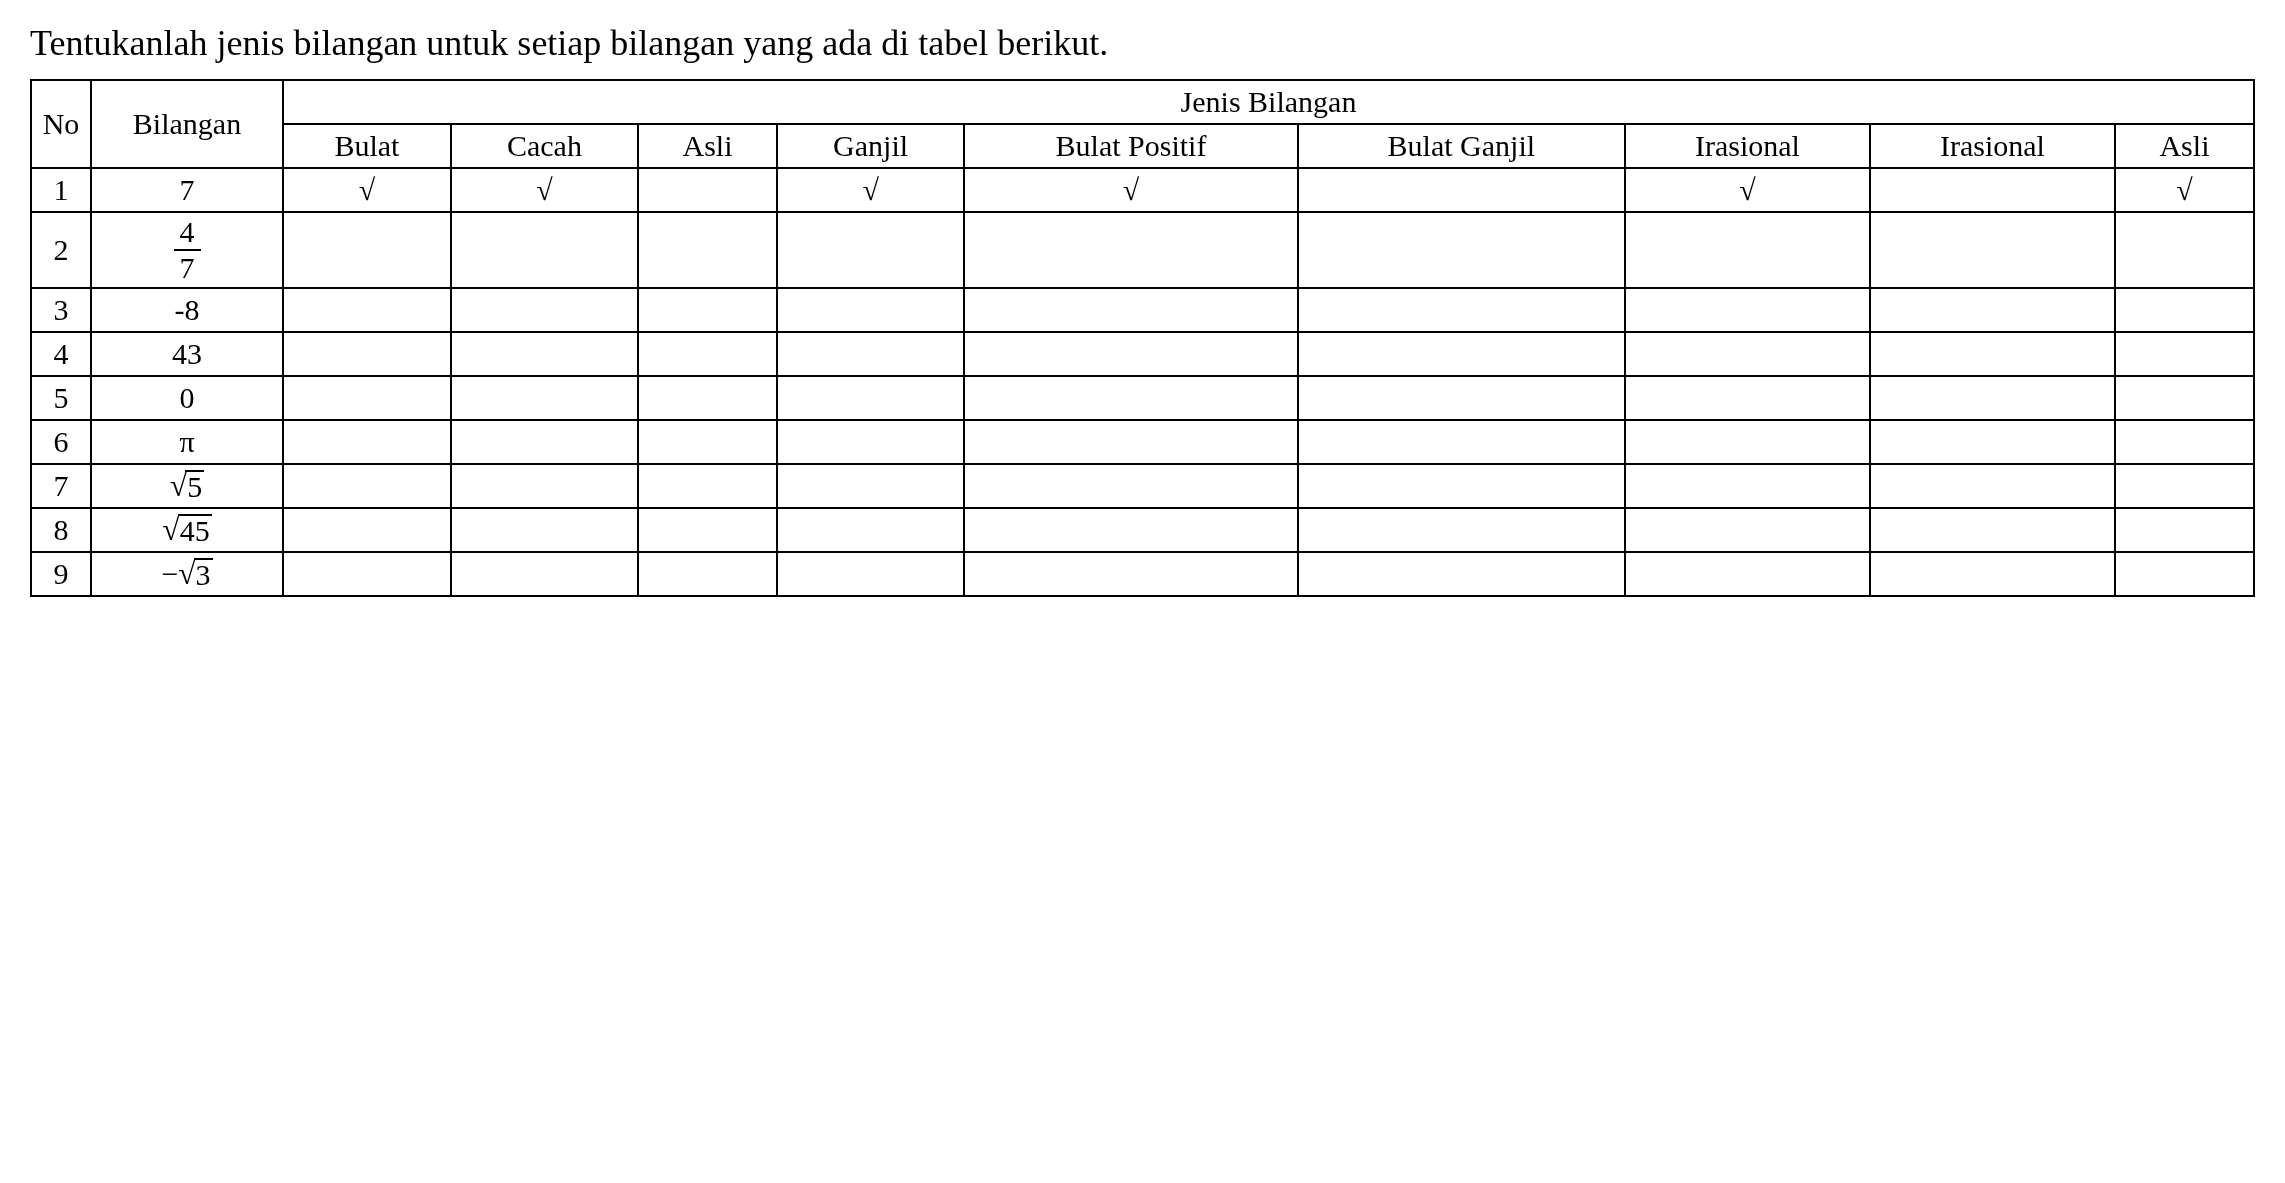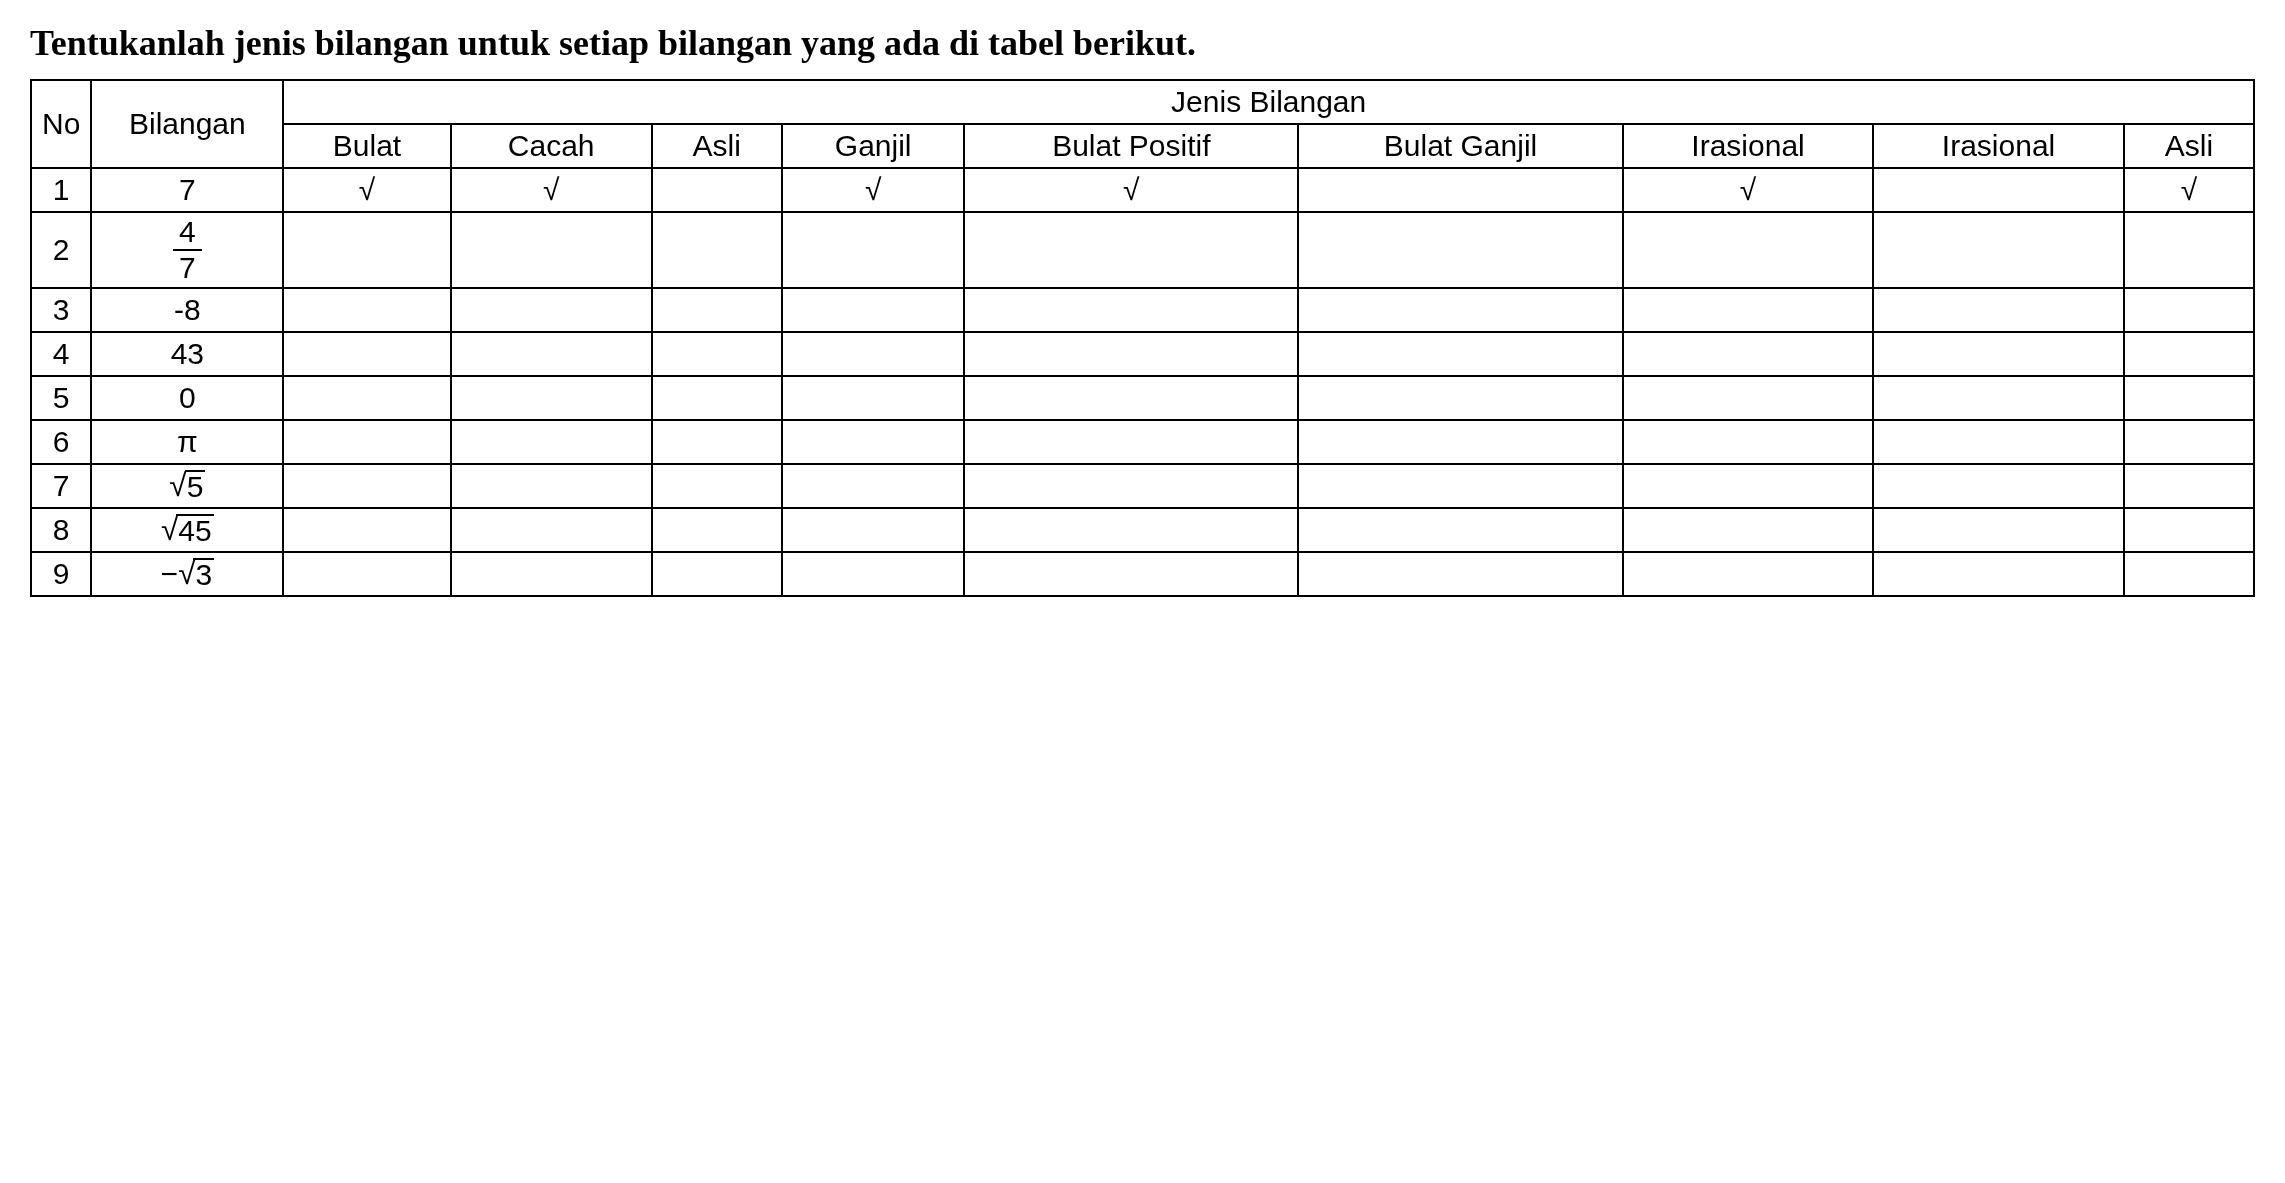--- a/index.html
+++ b/index.html
@@ -10,26 +10,25 @@
     body {
       font-family: "Times New Roman", Times, serif;
       background: #fff;
       color: #000;
       padding: 20px 30px;
     }
     .instruction {
       font-size: 36px;
       line-height: 1.3;
       margin-bottom: 12px;
-      font-weight: bold;
     }
     table {
       border-collapse: collapse;
       width: 100%;
-      font-family: Liberation Sans, sans-serif;
+      font-family: Liberation Serif, serif;
       font-size: 30px;
     }
     th, td {
       border: 2px solid #000;
       padding: 4px 10px;
       text-align: center;
       vertical-align: middle;
       font-weight: normal;
     }
     th.no-col { width: 60px; }

